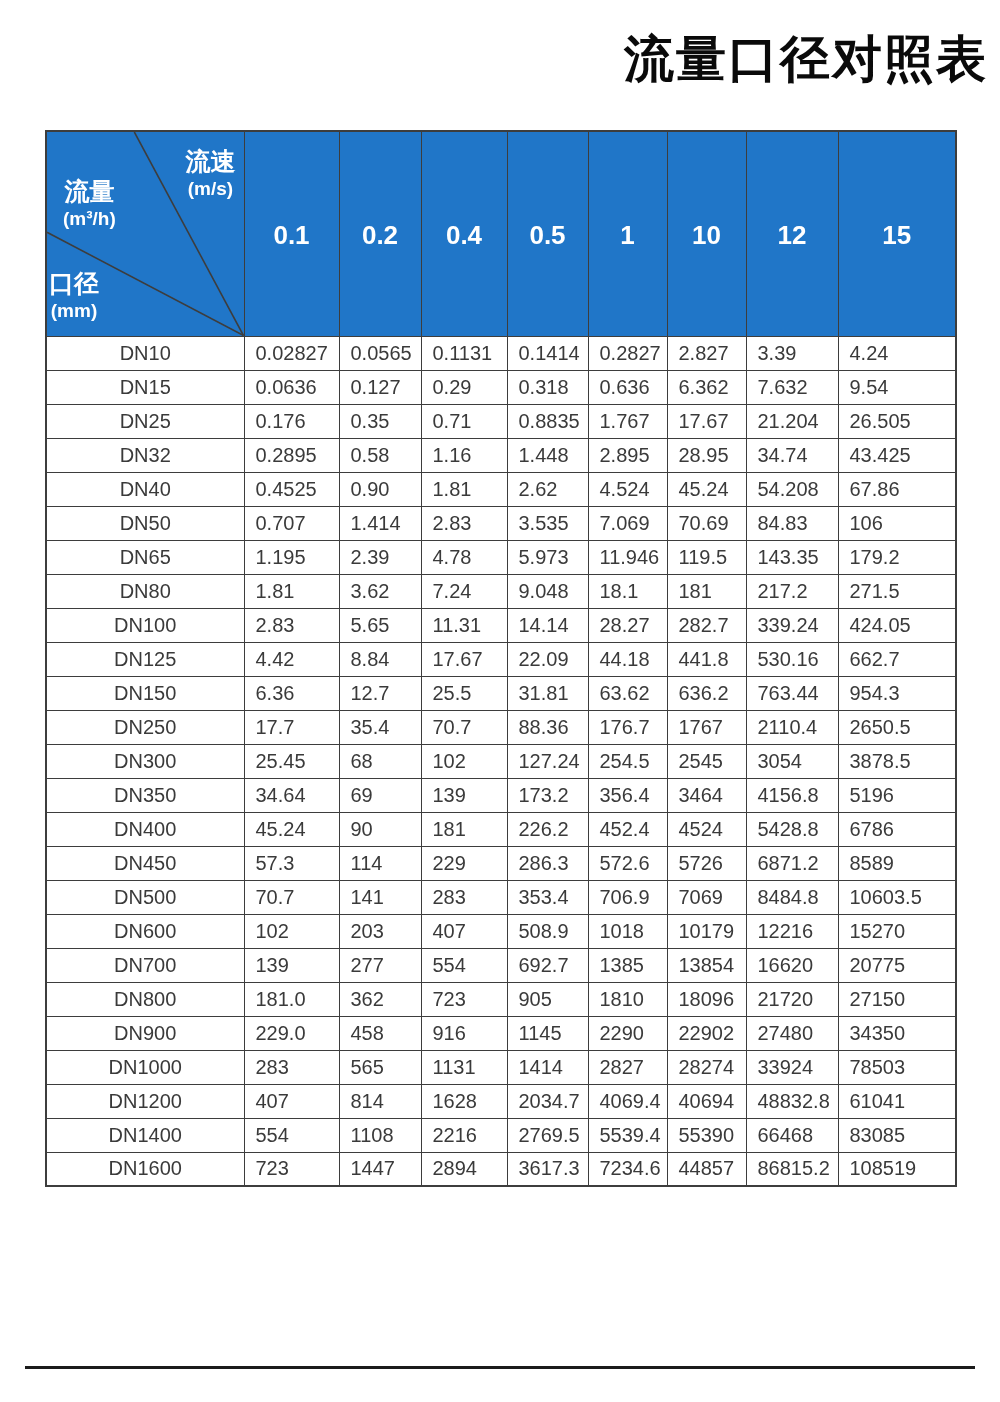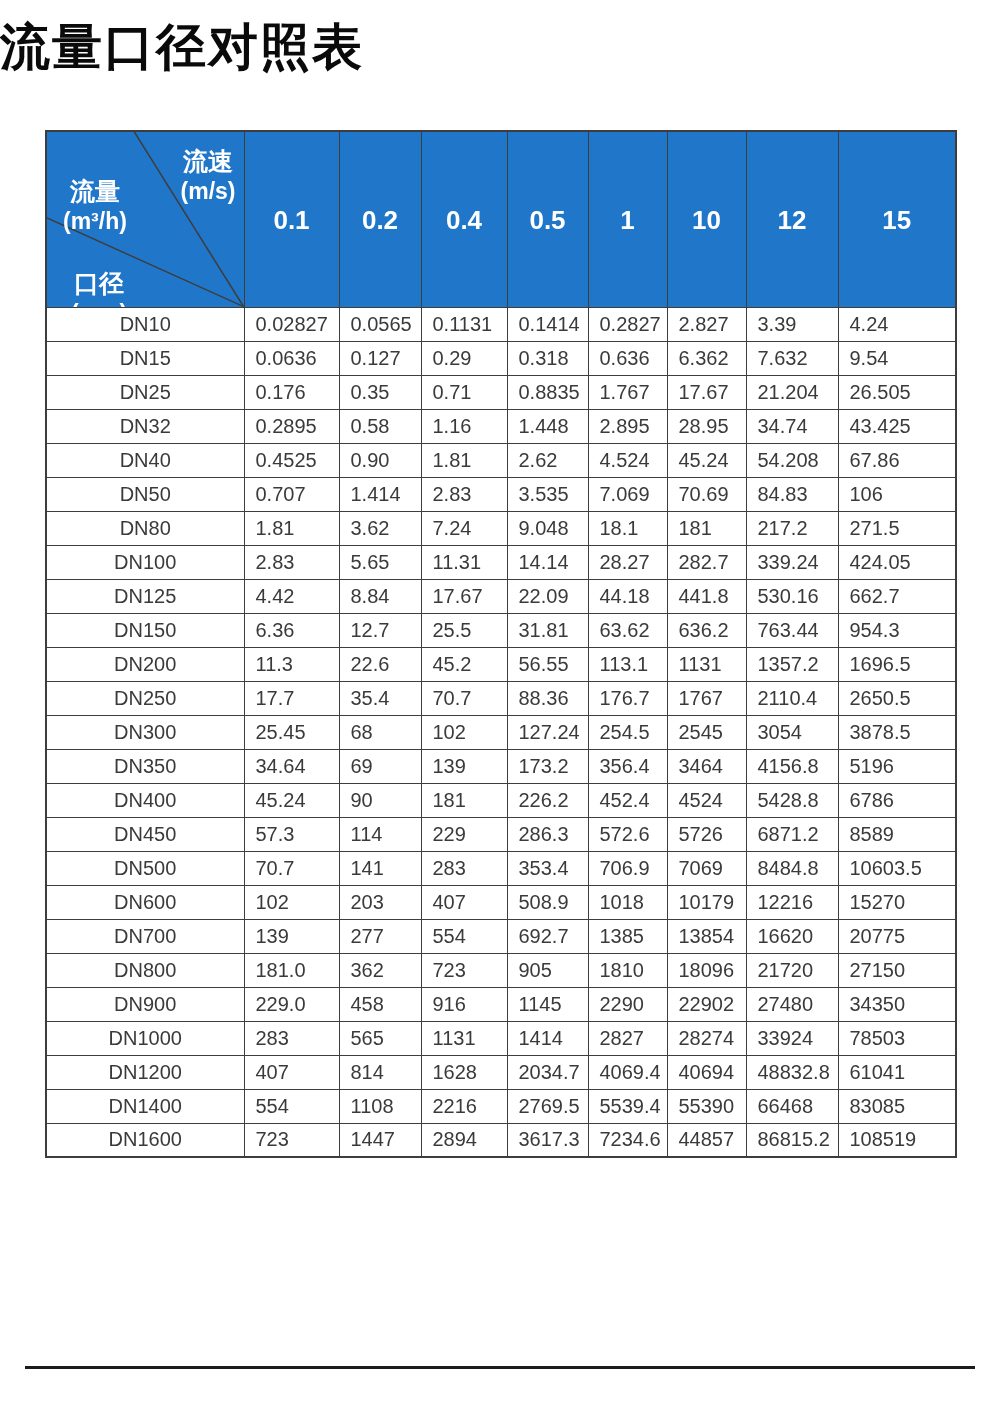--- a/index.html
+++ b/index.html
@@ -8,47 +8,47 @@
     --text-color:#3a3a3a;
     --title-color:#0a0a0a;
   }
   *{box-sizing:border-box;}
   html,body{margin:0;padding:0;}
   body{
     width:1000px;height:1402px;position:relative;background:#ffffff;
     font-family:"Liberation Sans", sans-serif;
   }
   .page-title{
-    position:absolute;left:0;right:0;top:14px;margin:0;
-    text-align:left;font-size:50px;font-weight:bold;
+    position:absolute;left:0;right:0;top:14px;margin:12px;
+    text-align:right;font-size:50px;font-weight:bold;
     color:var(--title-color);letter-spacing:2px;
   }
   table.flow-table{
     position:absolute;left:45px;top:130px;width:910px;
     border-collapse:collapse;table-layout:fixed;
     border:2px solid var(--border-color);
   }
   .flow-table th,.flow-table td{
     border:1.5px solid var(--border-color);
     overflow:hidden;white-space:nowrap;
   }
-  .flow-table thead tr{height:176px;}
+  .flow-table thead tr{height:205px;}
   .flow-table tbody tr{height:34px;}
   th.corner-cell{
     position:relative;background:var(--header-blue);padding:0;
   }
   .corner-cell svg.diag{position:absolute;left:0;top:0;width:100%;height:100%;display:block;}
   .corner-label{
     position:absolute;color:#ffffff;font-weight:bold;text-align:center;line-height:1.22;
   }
   .corner-label .cn{font-size:25px;display:block;}
-  .corner-label .unit{font-size:23px;display:block;}
+  .corner-label .unit{font-size:19px;display:block;}
   .corner-velocity{top:14px;right:8px;}
   .corner-flow{top:44px;left:16px;}
-  .corner-diameter{top:136px;left:24px;}
+  .corner-diameter{top:136px;left:2px;}
   th.velocity-header{
     background:var(--header-blue);color:#ffffff;
     font-size:26px;font-weight:bold;text-align:center;vertical-align:middle;
     padding-top:4px;
   }
   td.dn-cell{
     text-align:center;font-size:20px;color:var(--text-color);
   }
   td.value-cell{
     text-align:left;padding-left:11px;font-size:20px;color:var(--text-color);
@@ -166,20 +166,31 @@
         <td class="value-cell">0.707</td>
         <td class="value-cell">1.414</td>
         <td class="value-cell">2.83</td>
         <td class="value-cell">3.535</td>
         <td class="value-cell">7.069</td>
         <td class="value-cell">70.69</td>
         <td class="value-cell">84.83</td>
         <td class="value-cell">106</td>
       </tr>
       <tr>
+        <td class="dn-cell">DN65</td>
+        <td class="value-cell">1.195</td>
+        <td class="value-cell">2.39</td>
+        <td class="value-cell">4.78</td>
+        <td class="value-cell">5.973</td>
+        <td class="value-cell">11.946</td>
+        <td class="value-cell">119.5</td>
+        <td class="value-cell">143.35</td>
+        <td class="value-cell">179.2</td>
+      </tr>
+      <tr>
         <td class="dn-cell">DN80</td>
         <td class="value-cell">1.81</td>
         <td class="value-cell">3.62</td>
         <td class="value-cell">7.24</td>
         <td class="value-cell">9.048</td>
         <td class="value-cell">18.1</td>
         <td class="value-cell">181</td>
         <td class="value-cell">217.2</td>
         <td class="value-cell">271.5</td>
       </tr>
@@ -210,31 +221,20 @@
         <td class="value-cell">6.36</td>
         <td class="value-cell">12.7</td>
         <td class="value-cell">25.5</td>
         <td class="value-cell">31.81</td>
         <td class="value-cell">63.62</td>
         <td class="value-cell">636.2</td>
         <td class="value-cell">763.44</td>
         <td class="value-cell">954.3</td>
       </tr>
       <tr>
-        <td class="dn-cell">DN200</td>
-        <td class="value-cell">11.3</td>
-        <td class="value-cell">22.6</td>
-        <td class="value-cell">45.2</td>
-        <td class="value-cell">56.55</td>
-        <td class="value-cell">113.1</td>
-        <td class="value-cell">1131</td>
-        <td class="value-cell">1357.2</td>
-        <td class="value-cell">1696.5</td>
-      </tr>
-      <tr>
         <td class="dn-cell">DN250</td>
         <td class="value-cell">17.7</td>
         <td class="value-cell">35.4</td>
         <td class="value-cell">70.7</td>
         <td class="value-cell">88.36</td>
         <td class="value-cell">176.7</td>
         <td class="value-cell">1767</td>
         <td class="value-cell">2110.4</td>
         <td class="value-cell">2650.5</td>
       </tr>

